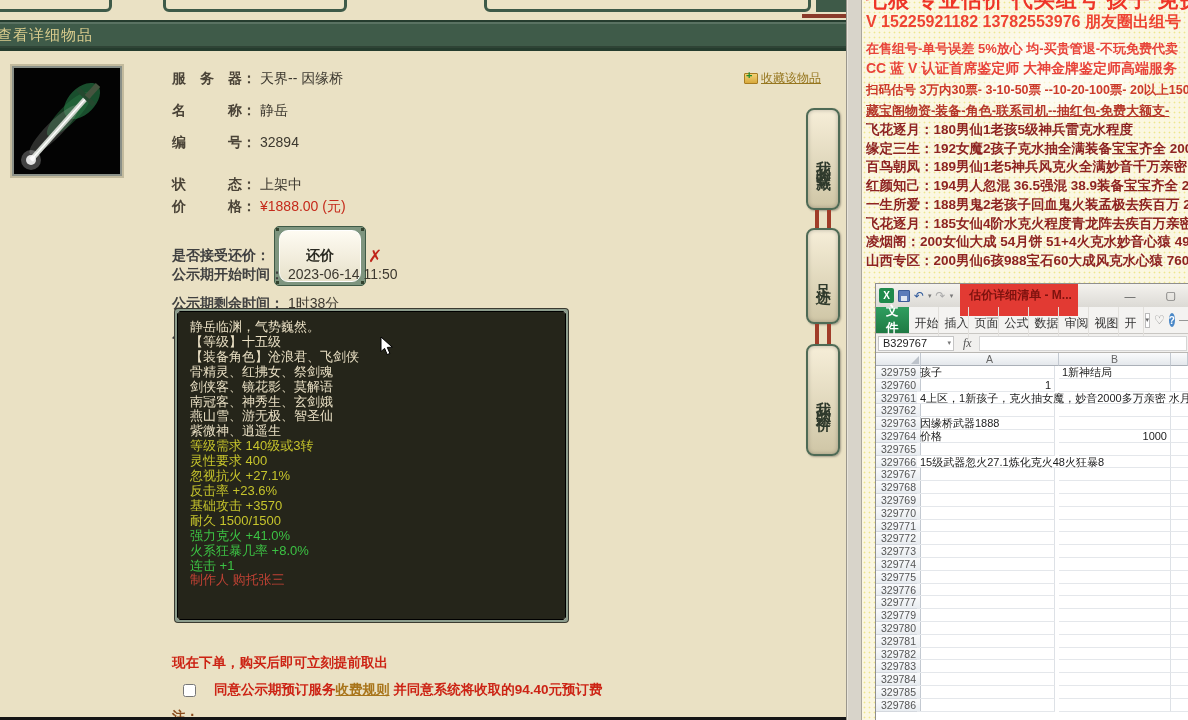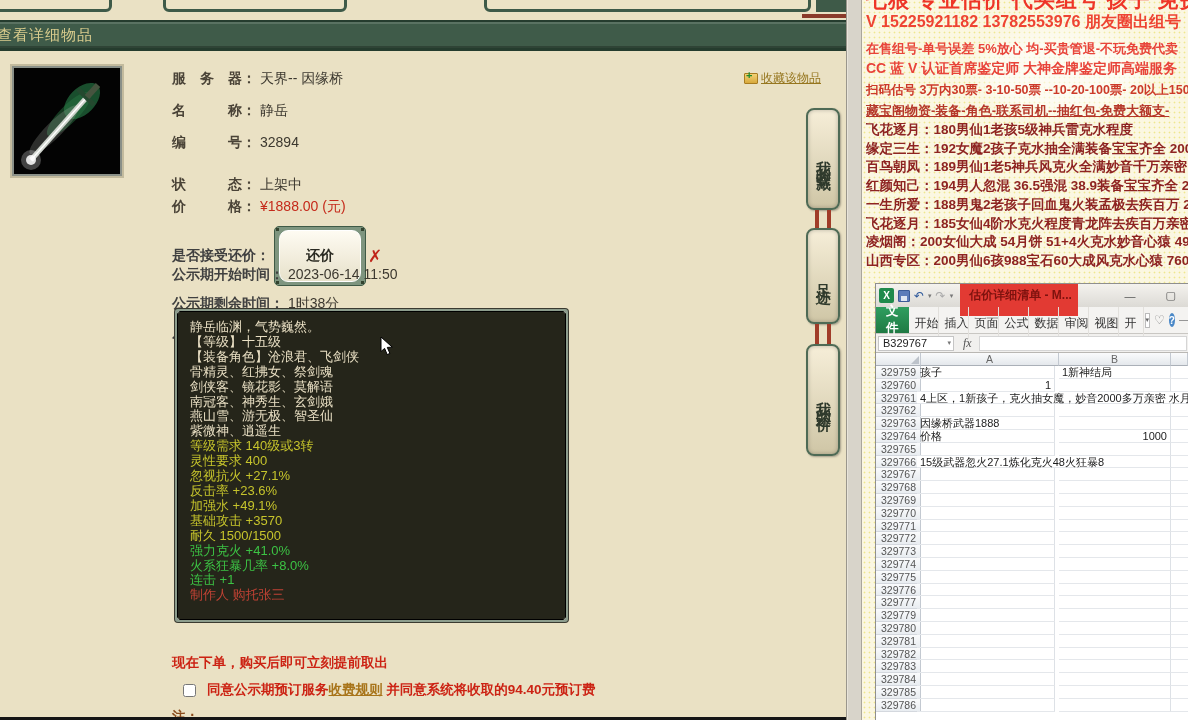--- a/index.html
+++ b/index.html
@@ -51,21 +51,21 @@
     padding:9px 13px; overflow:hidden; }
   .knob { position:absolute; width:6px; height:6px; background:#aab6aa; border:1px solid #2a2a22; border-radius:50%; }
   .tl { font-size:13px; line-height:14.9px; white-space:nowrap; }
   .c-w { color:var(--tt-white,#eae0c4); }
   .c-y { color:var(--tt-yellow,#c6c42c); }
   .c-g { color:var(--tt-green,#3cc244); }
   .c-r { color:var(--tt-red,#c04234); }
   #cursor { position:absolute; left:380px; top:336px; }
 
   #footer-notice { position:absolute; left:172px; top:654px; color:var(--notice-red,#cc2314); font-size:13.5px; font-weight:bold; }
-  #agree-row { position:absolute; left:176px; top:681px; display:flex; align-items:center; gap:11px;
+  #agree-row { position:absolute; left:176px; top:681px; display:flex; align-items:center; gap:18px;
     color:var(--notice-red,#cc2314); font-size:13.5px; font-weight:bold; white-space:nowrap;padding-left:7px; }
   #agree-checkbox { width:13px; height:13px; }
   #agree-link { color:#a8741a; text-decoration:underline; cursor:pointer; }
   #note-label { position:absolute; left:172px; top:708px; color:#8a4a1a; font-size:13.5px; font-weight:bold; }
   #bottom-strip { position:absolute; left:0; top:717px; width:846px; height:3px; background:#151515; }
 
   
   .side-tab { position:absolute; left:806px; width:34px; background:linear-gradient(180deg,#f6eed8,#cfc6a6);
     border:2px solid #4e6a55; border-radius:8px; box-shadow:inset 0 0 4px rgba(0,0,0,.25), 1px 1px 2px rgba(0,0,0,.3);
     display:flex; align-items:center; justify-content:center; writing-mode:vertical-lr; text-orientation:upright;
@@ -216,21 +216,20 @@
           <div class="tl c-w">【装备角色】沧浪君、飞剑侠</div>
           <div class="tl c-w">骨精灵、红拂女、祭剑魂</div>
           <div class="tl c-w">剑侠客、镜花影、莫解语</div>
           <div class="tl c-w">南冠客、神秀生、玄剑娥</div>
           <div class="tl c-w">燕山雪、游无极、智圣仙</div>
           <div class="tl c-w">紫微神、逍遥生</div>
           <div class="tl c-y">等级需求 140级或3转</div>
           <div class="tl c-y">灵性要求 400</div>
           <div class="tl c-y">忽视抗火 +27.1%</div>
           <div class="tl c-y">反击率 +23.6%</div>
-          <div class="tl c-y">加强水 +49.1%</div>
           <div class="tl c-y">基础攻击 +3570</div>
           <div class="tl c-y">耐久 1500/1500</div>
           <div class="tl c-g">强力克火 +41.0%</div>
           <div class="tl c-g">火系狂暴几率 +8.0%</div>
           <div class="tl c-g">连击 +1</div>
           <div class="tl c-r">制作人 购托张三</div>
         </div>
     </div>
 
     <div id="cursor">

